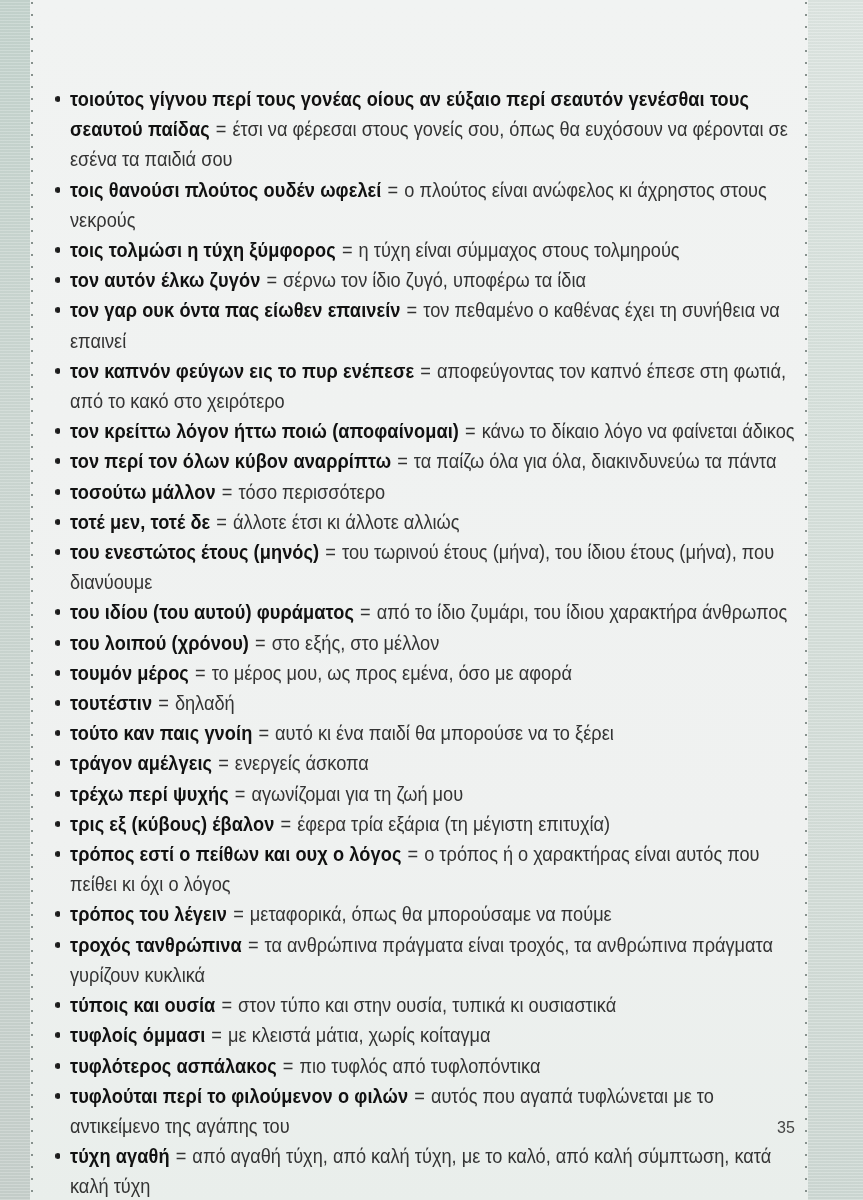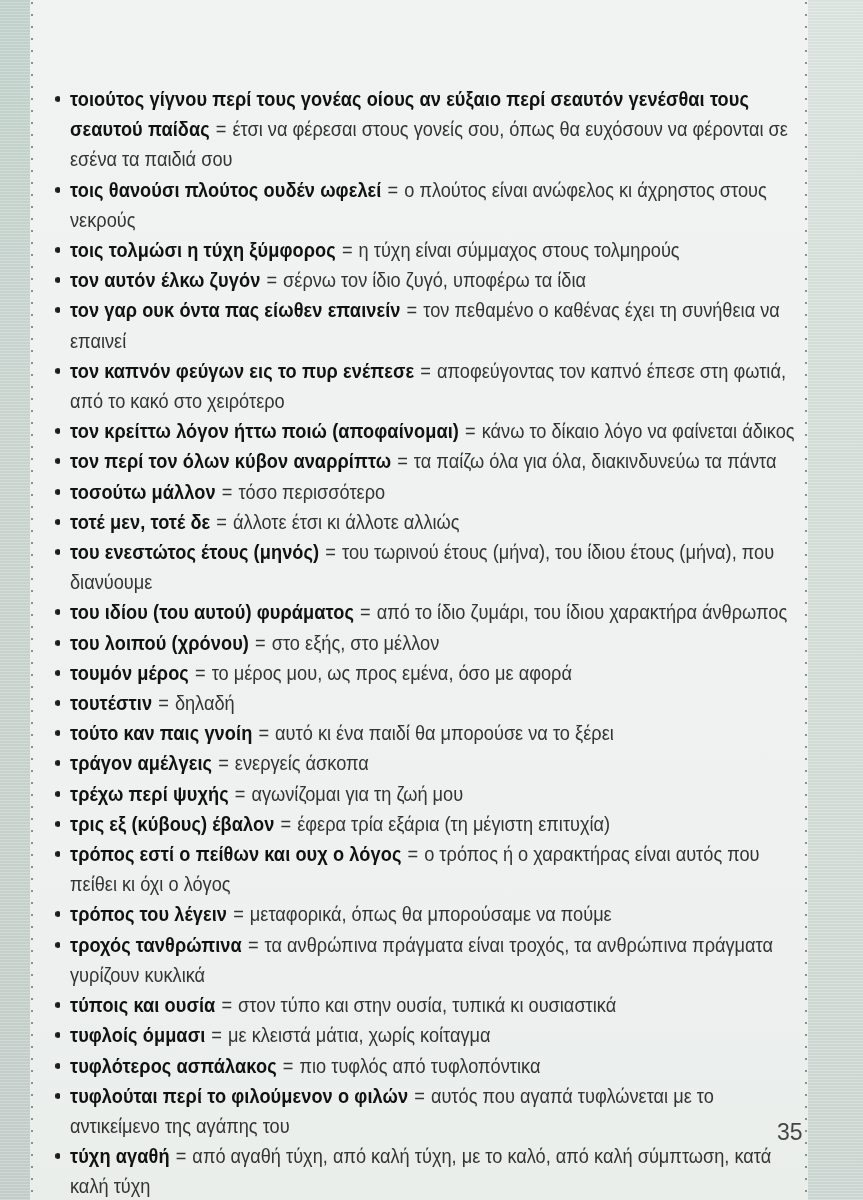--- a/index.html
+++ b/index.html
@@ -46,21 +46,21 @@
     position:absolute; left:-17px; top:12px;
     width:6px; height:6px; border-radius:50%;
     background:#1b1b1b;
   }
   .term { font-weight:bold; color:#111; letter-spacing:0.1px; }
   .eq   { margin:0 7px; color:#333; }
   .def  { color:#333; }
 
   .page-number {
     position:absolute; left:777px; top:1119px;
-    font-size:23px; color:#454545;
+    font-size:16px; color:#454545;
   }
 </style>
 </head>
 <body>
 
 <div class="strip-left"></div>
 <div class="perf perf-left"></div>
 <div class="strip-right"></div>
 <div class="perf perf-right"></div>
 

